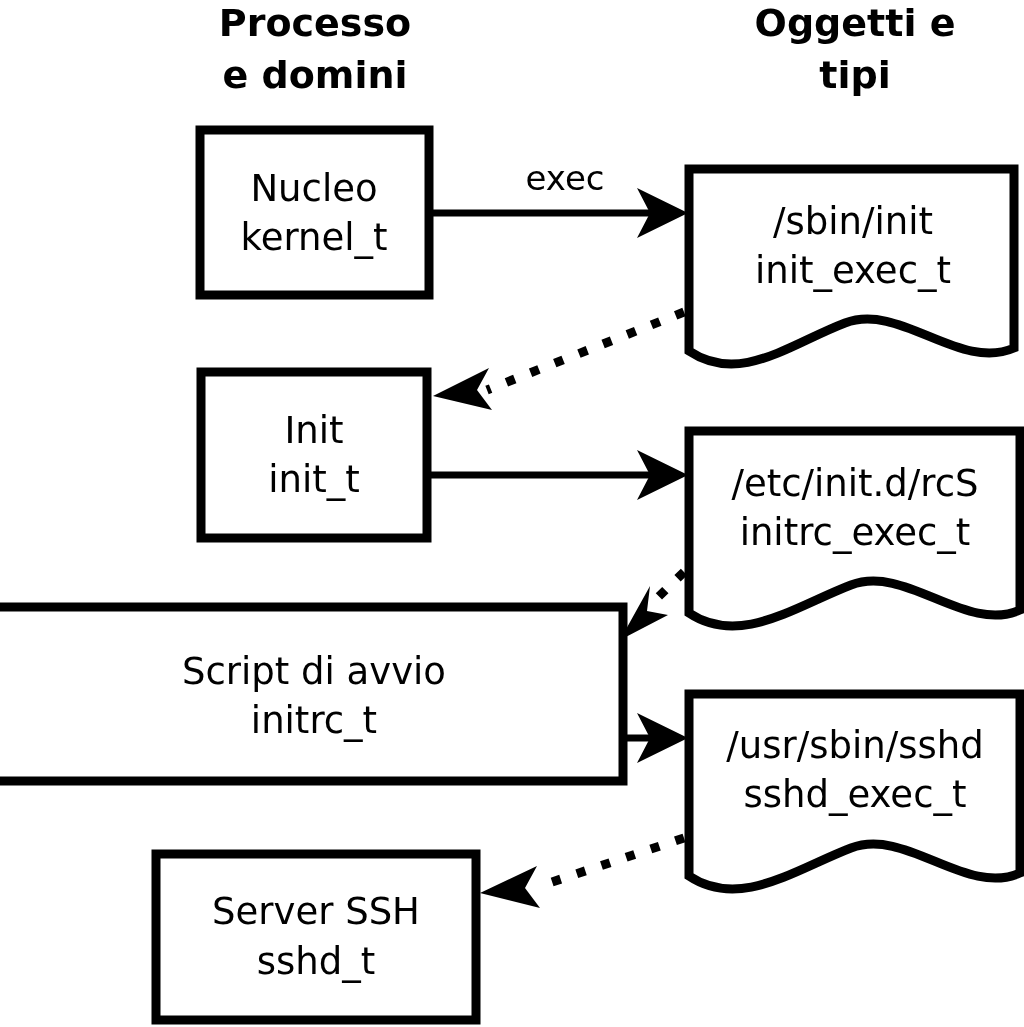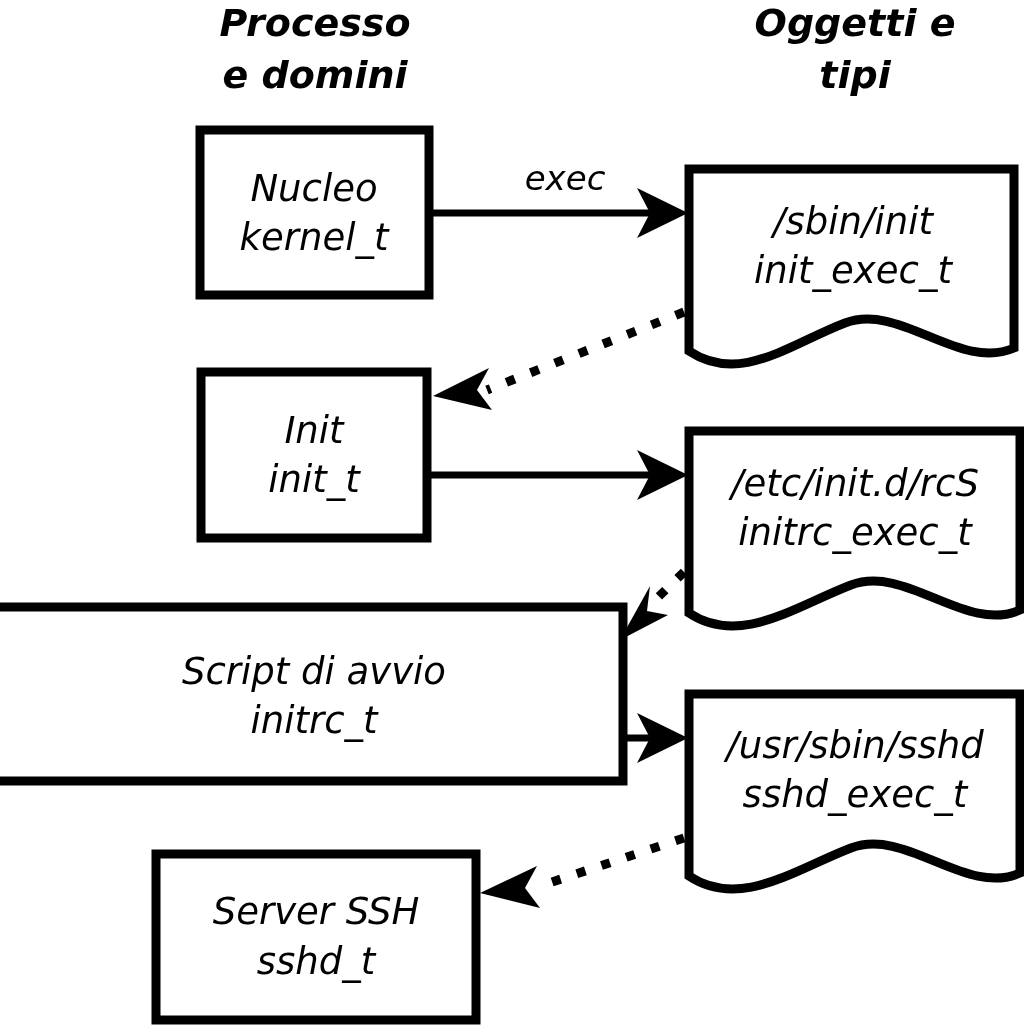--- a/index.html
+++ b/index.html
@@ -9,21 +9,20 @@
   }
   body {
     font-family: "DejaVu Sans", sans-serif;
   }
   #diagram-root {
     position: relative;
     width: 1024px;
     height: 1027px;
     background: #ffffff;
     overflow: hidden;
-    font-style: italic;
   }
   svg.diagram-svg {
     display: block;
     width: 1024px;
     height: 1027px;
   }
   .col-header {
     font-family: "DejaVu Sans", sans-serif;
     font-weight: bold;
     font-size: 38px;

